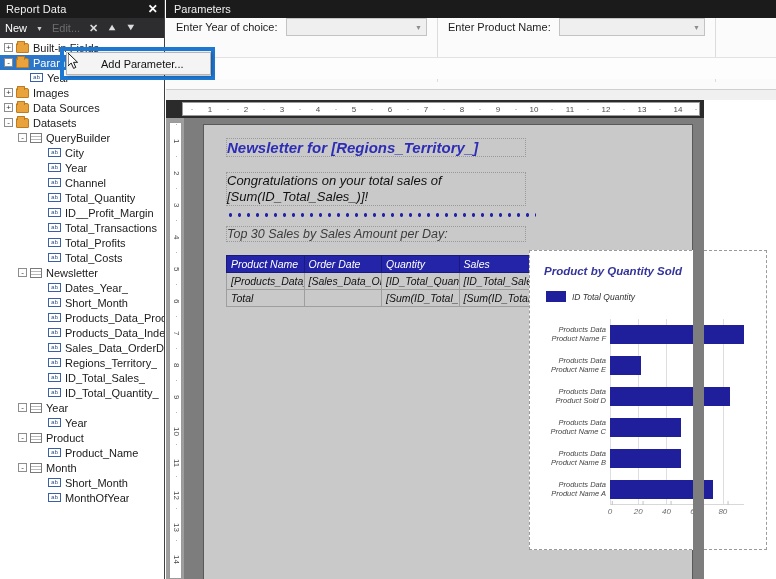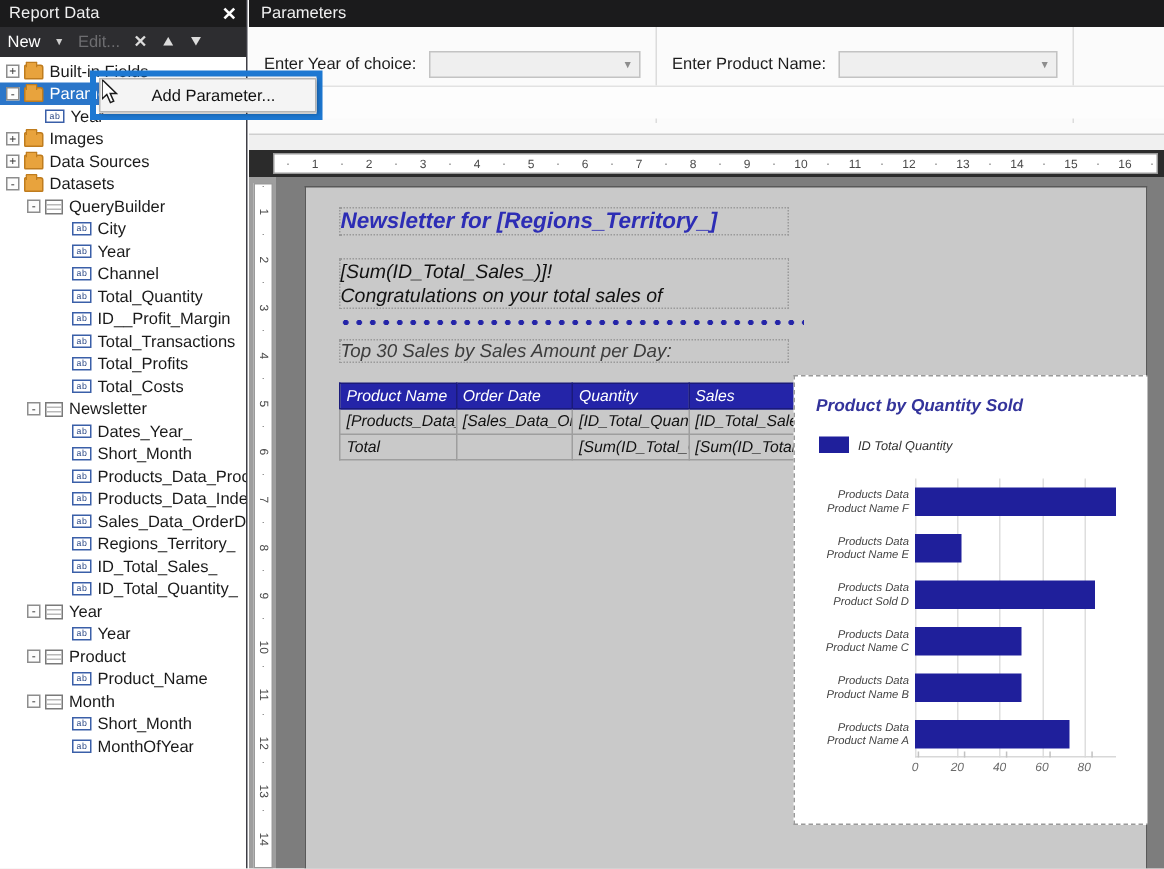--- a/index.html
+++ b/index.html
@@ -2,21 +2,21 @@
 <html><head>
 <meta charset="utf-8">
 <style>
   * { box-sizing: border-box; margin: 0; padding: 0; }
   html, body {
     width: 776px; height: 579px;
     font-family: "Liberation Sans", sans-serif;
     overflow: hidden;
     background: #ffffff;
   }
-  #app { position: relative; width: 776px; height: 579px; }
+  #app { position: relative; width: 704px; height: 579px; }
 
   
   #report-data-panel {
     position: absolute; left: 0; top: 0; width: 165px; height: 579px;
     background: #ffffff; border-right: 1px solid #3f3f46;
   }
   .panel-title-bar {
     height: 18px; background: #1b1b1c; color: #f0f0f0;
     display: flex; align-items: center; padding: 0 6px;
     font-size: 11px; letter-spacing: .1px;
@@ -105,21 +105,21 @@
   #params-title {
     height: 18px; background: #1b1b1c; color: #f0f0f0;
     display: flex; align-items: center; padding: 0 8px; font-size: 11px;
   }
   #params-body {
     position: absolute; left: 0; top: 18px; right: 0; bottom: 10px;
     background: #fbfbfb; border-bottom: 1px solid #cfcfcf;
   }
   .param-grid { display: flex; height: 64px; }
   .param-cell {
-    border-right: 1px solid #dcdcdc; padding: 16px 10px 0 10px;
+    border-right: 1px solid #dcdcdc; padding: 0 10px 0 10px;
     display: flex; align-items: flex-start; gap: 8px;
   }
   .param-cell.c1 { width: 272px; }
   .param-cell.c2 { width: 278px; }
   .param-cell.c3 { width: 60px; border-right: none; }
   .param-label { font-size: 11px; color: #1d1d1d; padding-top: 3px; white-space: nowrap; }
   .param-combo {
     flex: 1; height: 18px; background: #efefef;
     border: 1px solid #c3c3c3; display: flex; align-items: center;
   }
@@ -531,22 +531,22 @@
         <span class="vr-tick">14</span>
       </div>
   </div>
 
   <div id="canvas-area">
     <div id="page">
 
       <div id="rpt-title">Newsletter for [Regions_Territory_]</div>
 
       <div id="rpt-congrats">
+        <div>Congratulations on your total sales of</div>
         <div>[Sum(ID_Total_Sales_)]!</div>
-        <div>Congratulations on your total sales of</div>
       </div>
 
       <div id="rpt-divider"></div>
 
       <div id="rpt-sub">Top 30 Sales by Sales Amount per Day:</div>
 
       <table id="rpt-table">
         <thead>
           <tr>
             <th>Product Name</th>

